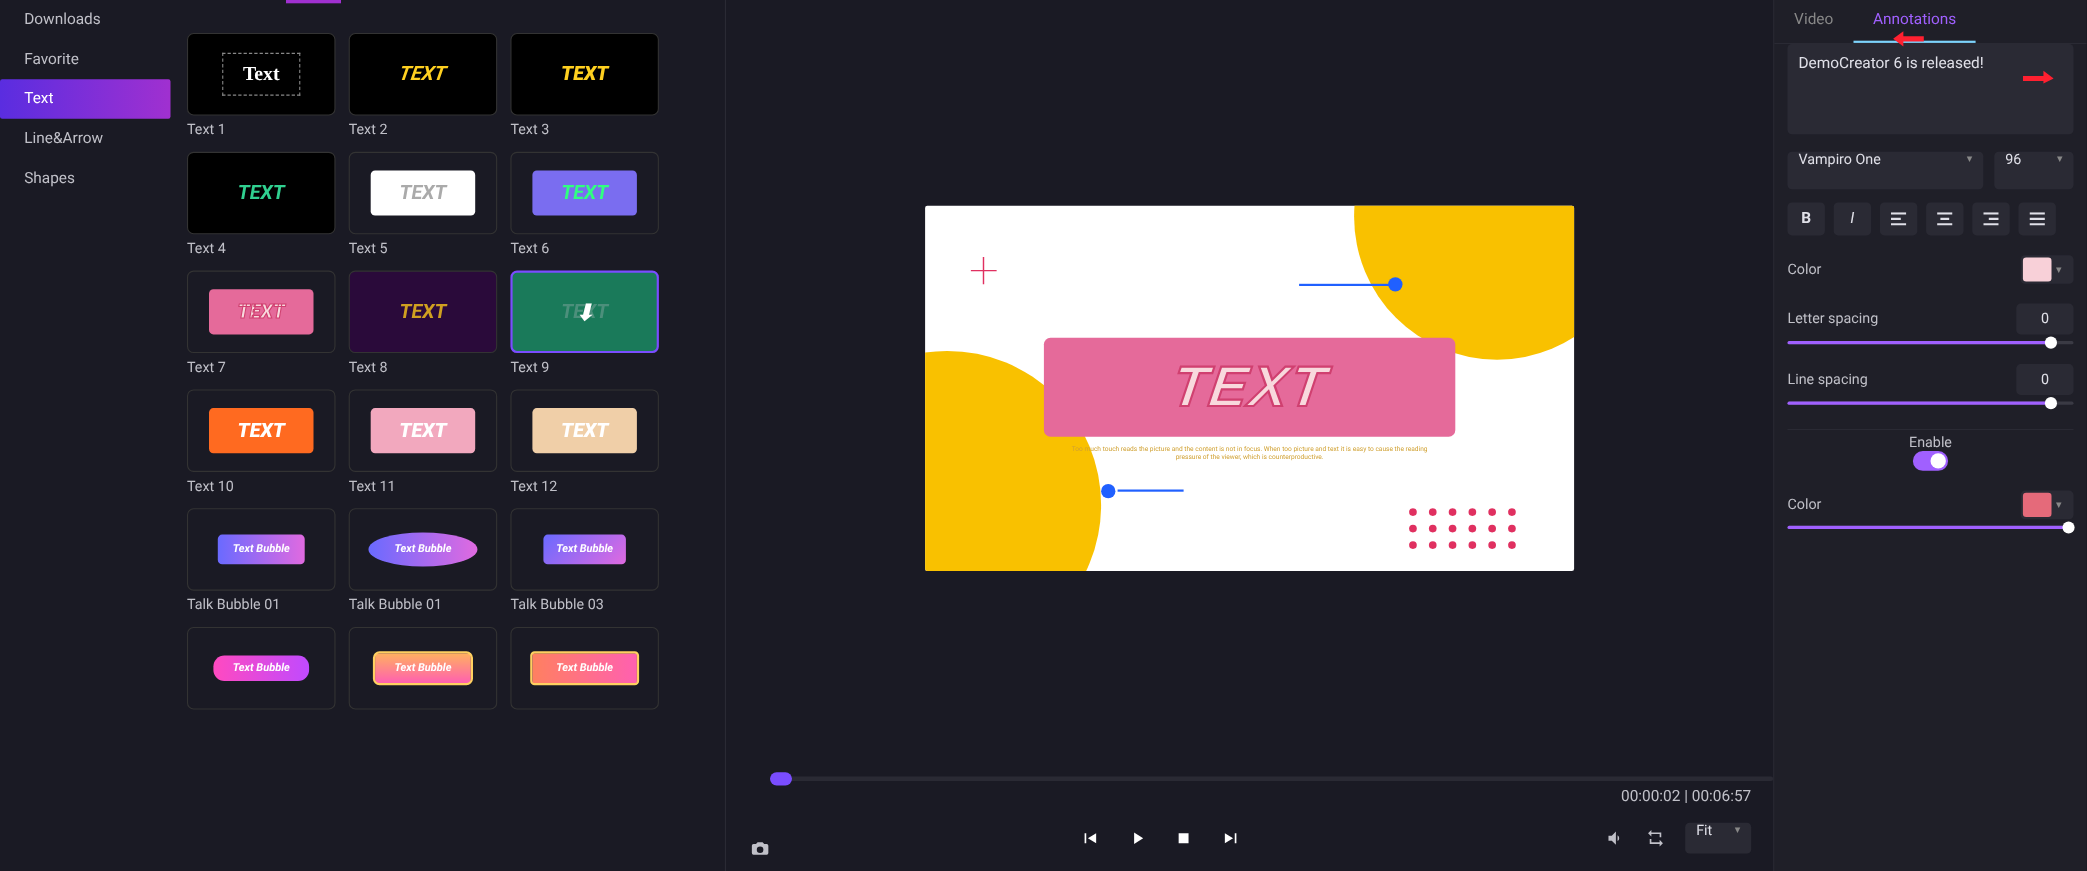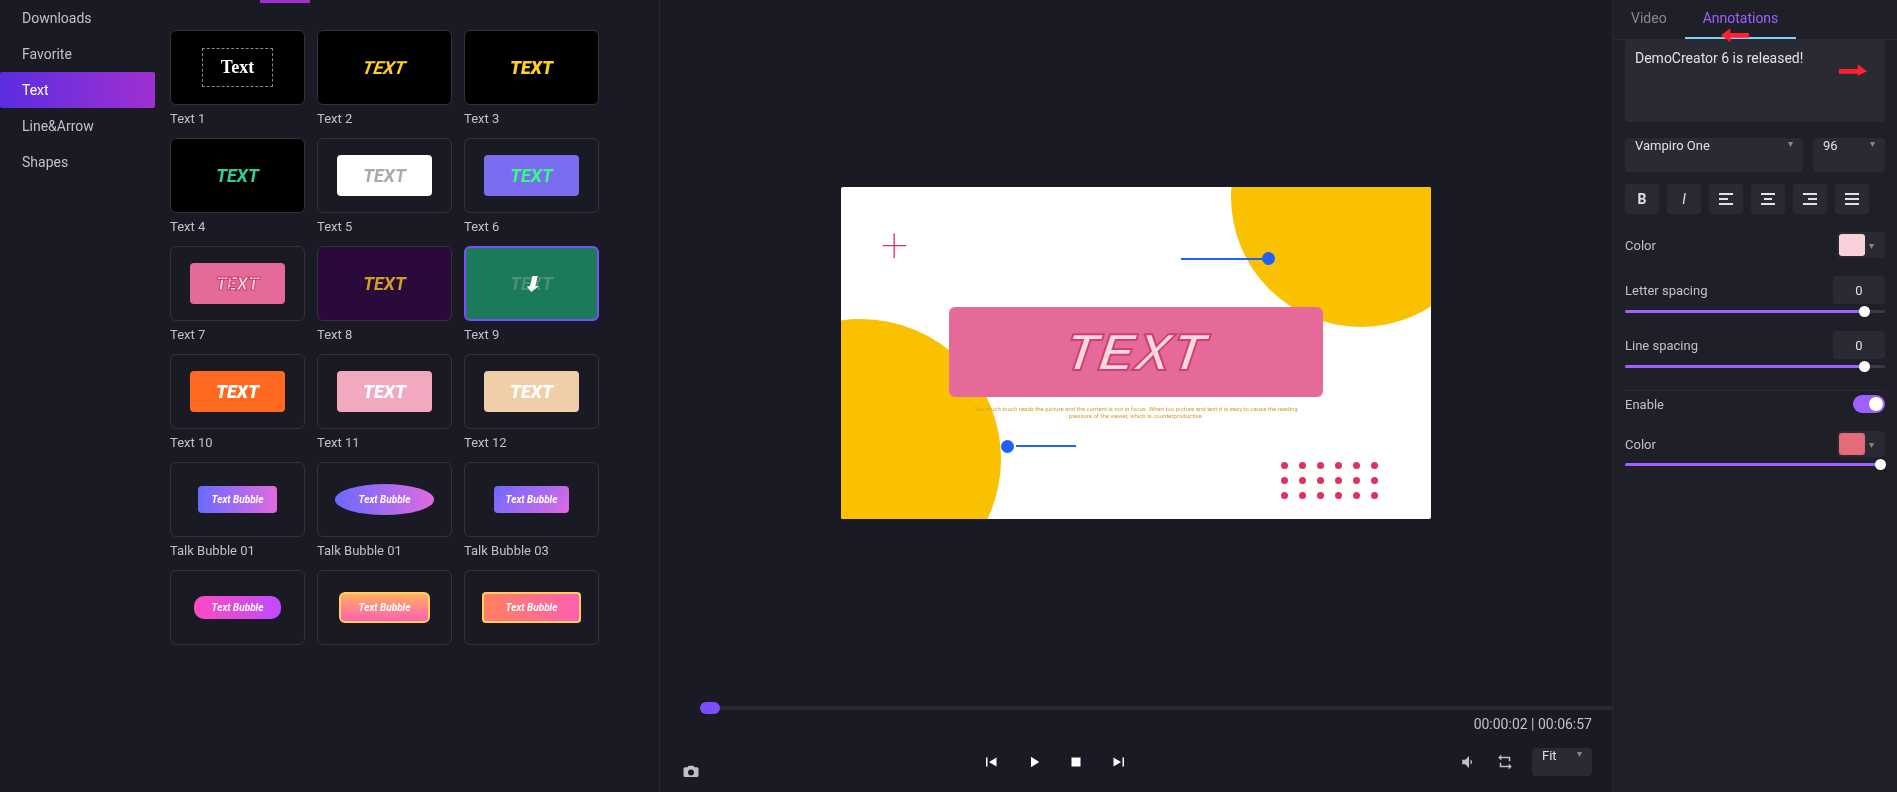--- a/index.html
+++ b/index.html
@@ -366,21 +366,21 @@
       <input class="num-input" value="0" style="">
     </div>
     <div class="slider">
         <div class="slider-fill" style="width:92%;"></div>
         <div class="slider-thumb" style="left:90%;"></div>
       </div>
     <div class="divider"></div>
   </div>
 
   <div class="rp-body">
-    <div class="prop-row" style="margin-top:4px;">
+    <div class="prop-row" style="margin-top:4px;flex-direction:column;">
       <span>Enable</span>
       <div class="toggle">
           <div class="knob"></div>
         </div>
     </div>
     <div class="prop-row">
       <span>Color</span>
       <div class="color-swatch">
         <div class="color" style="background:#e56a7a"></div>
         <span class="chev">▾</span>

